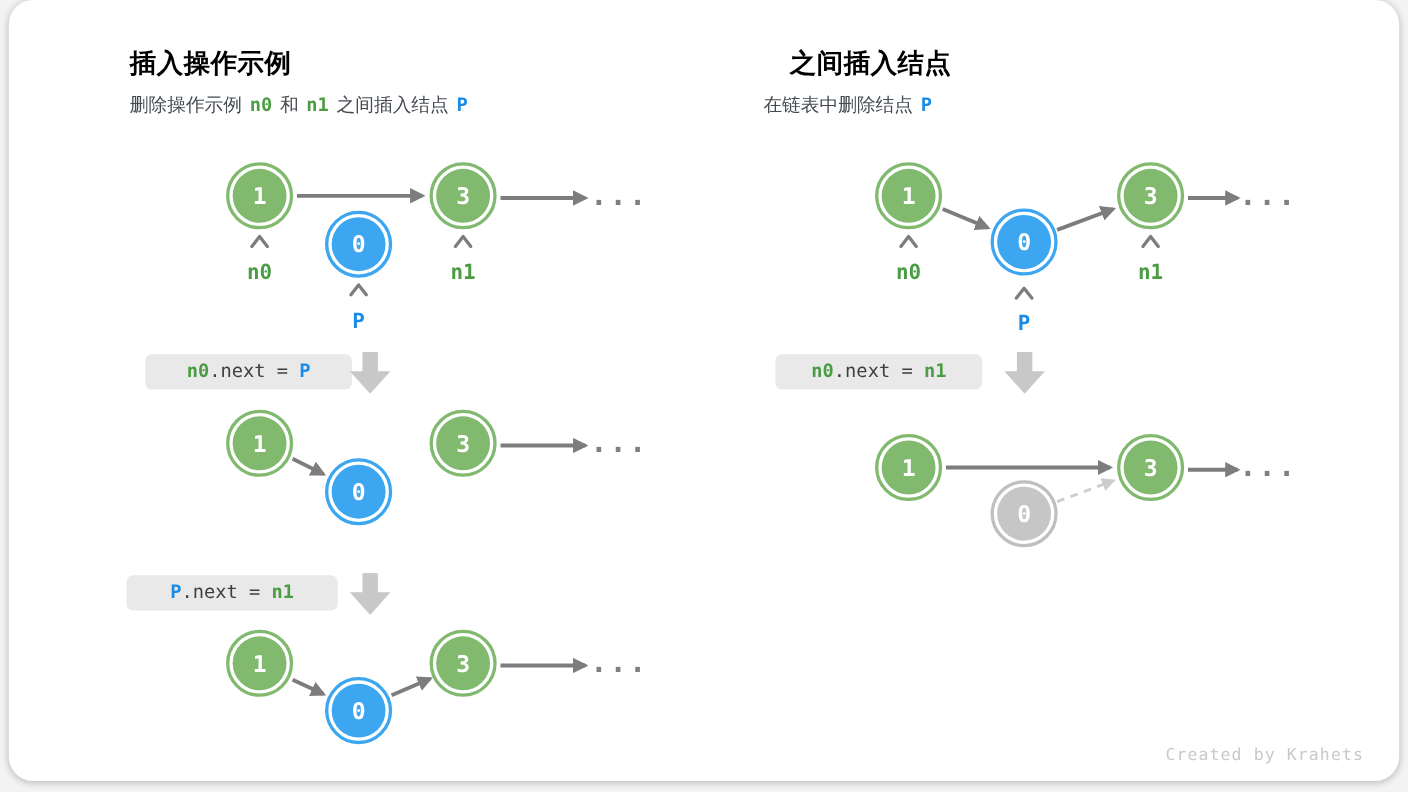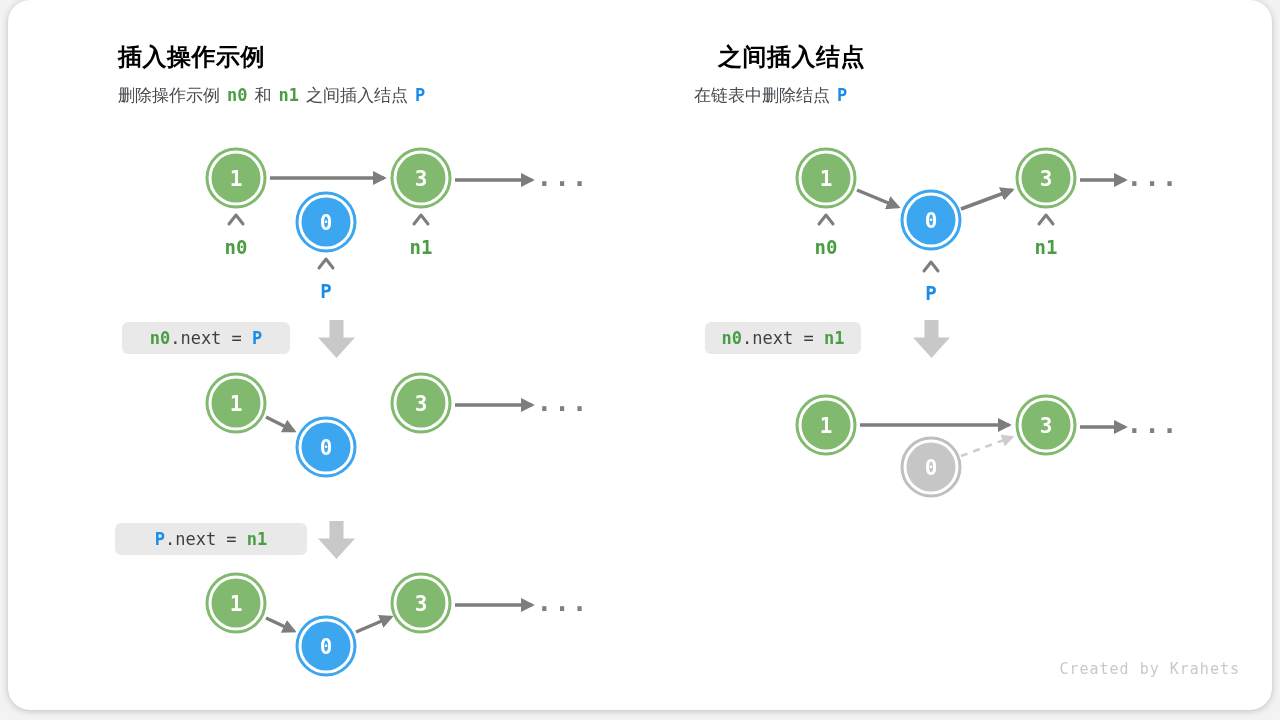--- a/index.html
+++ b/index.html
@@ -19,21 +19,21 @@
             clip-path:polygon(31% 0,69% 0,69% 46%,100% 46%,50% 100%,0 46%,31% 46%);}
   svg{position:absolute;overflow:visible;}
   svg text{font-family:"DejaVu Sans Mono","Liberation Mono",monospace;}
   .nv{font-size:21px;font-weight:bold;fill:#ffffff;text-anchor:middle;}
   .lb{font-size:19px;font-weight:bold;text-anchor:middle;}
   .lb.g{fill:#4a9d43;} .lb.b{fill:#1a8ce8;}
   .el{font-size:26px;font-weight:bold;fill:#808080;text-anchor:middle;letter-spacing:2px;}
   .ln{stroke:#7d7d7d;stroke-width:3.5;fill:none;}
   .lnd{stroke:#cdcdcd;stroke-width:2.5;fill:none;stroke-dasharray:7 6;}
   .caret{stroke:#7d7d7d;stroke-width:3;fill:none;stroke-linecap:round;stroke-linejoin:round;}
-  .footer{position:absolute;top:660px;right:40px;font-family:"DejaVu Sans Mono","Liberation Mono",monospace;
+  .footer{position:absolute;top:677px;right:40px;font-family:"DejaVu Sans Mono","Liberation Mono",monospace;
           font-size:15px;color:#c9c9c9;letter-spacing:1px;}
 </style>
 </head>
 <body>
 
 <div class="card"></div>
 
 <svg width="1" height="1" class="abs" style="left:0;top:0">
   <defs>
     <marker id="arw" viewBox="0 0 10 10" refX="8" refY="5" markerWidth="4" markerHeight="4" orient="auto-start-reverse">
@@ -70,21 +70,21 @@
       <text class="nv" x="176" y="89.5">0</text>
     </g>
     <path class="caret" d="M79,84 L86,75 L93,84"></path>
     <path class="caret" d="M264,84 L271,75 L278,84"></path>
     <path class="caret" d="M169,128 L176,119 L183,128"></path>
     <text class="lb g" x="86" y="114">n0</text>
     <text class="lb g" x="271" y="114">n1</text>
     <text class="lb b" x="176" y="158">P</text>
   </svg>
 
-  <div class="codebox" style="left:122px;top:322px;width:168px"><span class="g">n0</span><span>.next = </span><span class="b">P</span></div>
+  <div class="codebox" style="left:132px;top:322px;width:188px"><span class="g">n0</span><span>.next = </span><span class="b">P</span></div>
   <div class="blkarrow" style="left:318px;top:320px"></div>
 
   <svg style="left:150px;top:372px" width="470" height="115">
     <line class="ln" x1="116" y1="45" x2="144" y2="59" marker-end="url(#arw)"></line>
     <line class="ln" x1="305" y1="33" x2="382" y2="33" marker-end="url(#arw)"></line>
     <text class="el" x="413" y="39">...</text>
     <g>
       <circle cx="86" cy="31" r="29" fill="#ffffff" stroke="#81b96f" stroke-width="3"></circle>
       <circle cx="86" cy="31" r="24.5" fill="#81b96f"></circle>
       <text class="nv" x="86" y="38.5">1</text>
@@ -153,21 +153,21 @@
       <text class="nv" x="191" y="87.5">0</text>
     </g>
     <path class="caret" d="M79,84 L86,75 L93,84"></path>
     <path class="caret" d="M299,84 L306,75 L313,84"></path>
     <path class="caret" d="M184,131 L191,122 L198,131"></path>
     <text class="lb g" x="86" y="114">n0</text>
     <text class="lb g" x="306" y="114">n1</text>
     <text class="lb b" x="191" y="160">P</text>
   </svg>
 
-  <div class="codebox" style="left:705px;top:322px;width:156px"><span class="g">n0</span><span>.next = </span><span class="g">n1</span></div>
+  <div class="codebox" style="left:705px;top:322px;width:188px"><span class="g">n0</span><span>.next = </span><span class="g">n1</span></div>
   <div class="blkarrow" style="left:913px;top:320px"></div>
 
   <svg style="left:740px;top:385px" width="470" height="125">
     <line class="ln" x1="120" y1="40" x2="269" y2="40" marker-end="url(#arw)"></line>
     <line class="ln" x1="340" y1="42" x2="385" y2="42" marker-end="url(#arw)"></line>
     <line class="lnd" x1="221" y1="71" x2="272" y2="52" marker-end="url(#arwl)"></line>
     <text class="el" x="413" y="48">...</text>
     <g>
       <circle cx="86" cy="40" r="29" fill="#ffffff" stroke="#81b96f" stroke-width="3"></circle>
       <circle cx="86" cy="40" r="24.5" fill="#81b96f"></circle>

